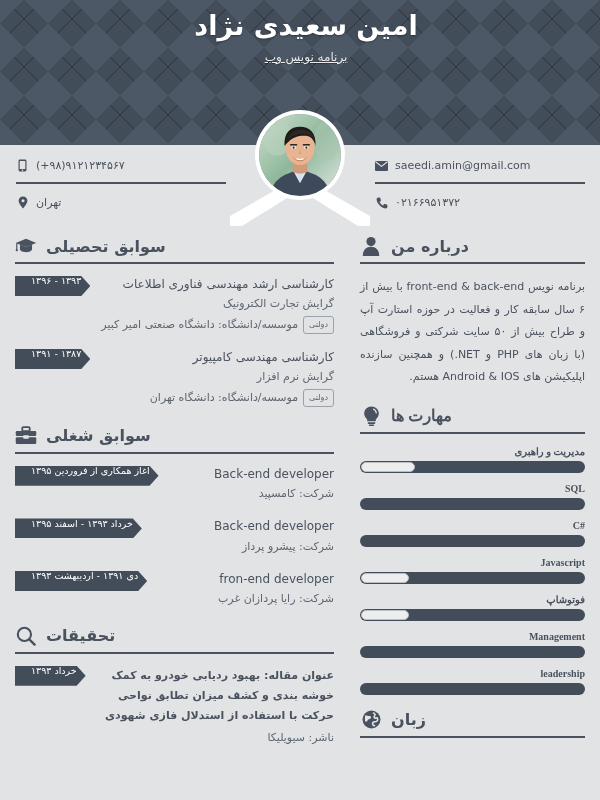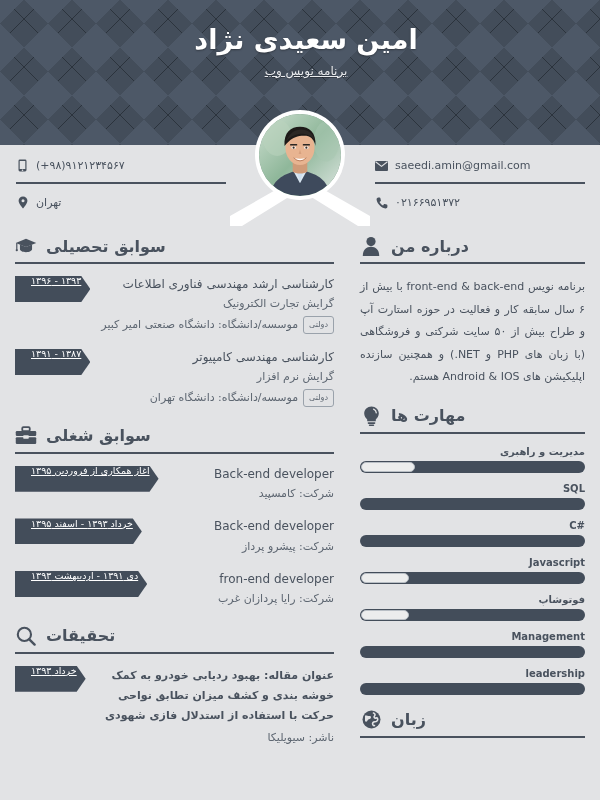--- a/index.html
+++ b/index.html
@@ -38,21 +38,21 @@
       repeating-linear-gradient(-45deg, transparent 0 3px, rgba(25,30,36,.55) 3px 4px, transparent 4px 34px);
     background-size: 48px 48px, 48px 48px, 48px 48px, 48px 48px;
     background-position: 0 0, 0 0, 0 0, 0 0;
     overflow: hidden;
   }
 
   .header-inner {
     position: absolute;
     top: 0; left: 12px; right: 0;
     text-align: center;
-    padding-top: 23px;
+    padding-top: 9px;
   }
 
   .full-name {
     font-size: 27px;
     font-weight: bold;
     color: #ffffff;
     letter-spacing: .3px;
     line-height: 1.25;
     text-shadow: 0 1px 2px rgba(0,0,0,.35);
   }
@@ -228,29 +228,28 @@
 
   
   .date-tag {
     position: absolute;
     top: 0;
     left: 0;
     background: #434d5a;
     color: #ffffff;
     font-size: 9.5px;
     line-height: 1;
-    padding: 5px 9px 21px 7px;
+    padding: 5px 9px 15px 7px;
     white-space: nowrap;
     clip-path: polygon(0 0, calc(100% - 9px) 0, 100% 50%, calc(100% - 9px) 100%, 0 100%);
     padding-right: 9px;
     padding-left: 16px;
     height: 18px;
     display: flex;
     align-items: center;
-    text-decoration: underline;
   }
 
   .badge {
     display: inline-block;
     border: 1px solid #9aa2ab;
     border-radius: 3px;
     font-size: 8px;
     padding: 1px 5px;
     color: #5d6671;
     vertical-align: middle;
@@ -423,21 +422,21 @@
               <circle cx="9" cy="5.6" r="4.6" fill="#49525e"></circle>
               <path d="M0.8 20 C0.8 13.6 4.5 10.8 9 10.8 C13.5 10.8 17.2 13.6 17.2 20 Z" fill="#49525e"></path>
             </svg>
           </span>
           <span class="sec-title">درباره من</span>
         </div>
         <div class="sec-rule"></div>
         <div class="about-text">برنامه نویس front-end &amp; back-end با بیش از ۶ سال سابقه کار و فعالیت در حوزه استارت آپ و طراح بیش از ۵۰ سایت شرکتی و فروشگاهی (با زبان های PHP و NET.) و همچنین سازنده اپلیکیشن های Android &amp; IOS هستم.</div>
       </div>
 
-      <div class="section" style="margin-top:16px;">
+      <div class="section" style="margin-top:16px;font-family:Liberation Serif, serif;">
         <div class="sec-head">
           <span class="sec-icon">
             <svg width="17" height="20" viewBox="0 0 17 20" xmlns="http://www.w3.org/2000/svg">
               <path d="M8.5 0.6 C4.4 0.6 1.2 3.6 1.2 7.4 C1.2 10.1 2.8 11.9 4.2 13.4 L4.2 15.2 L12.8 15.2 L12.8 13.4 C14.2 11.9 15.8 10.1 15.8 7.4 C15.8 3.6 12.6 0.6 8.5 0.6 Z" fill="#49525e"></path>
               <rect x="4.6" y="16.2" width="7.8" height="1.7" rx="0.8" fill="#49525e"></rect>
               <rect x="5.8" y="18.6" width="5.4" height="1.4" rx="0.7" fill="#49525e"></rect>
               <path d="M10.6 3.2 C12.2 3.9 13.2 5.3 13.3 6.9" stroke="#e2e3e5" stroke-width="1.3" fill="none" stroke-linecap="round"></path>
             </svg>
           </span>
           <span class="sec-title">مهارت ها</span>

